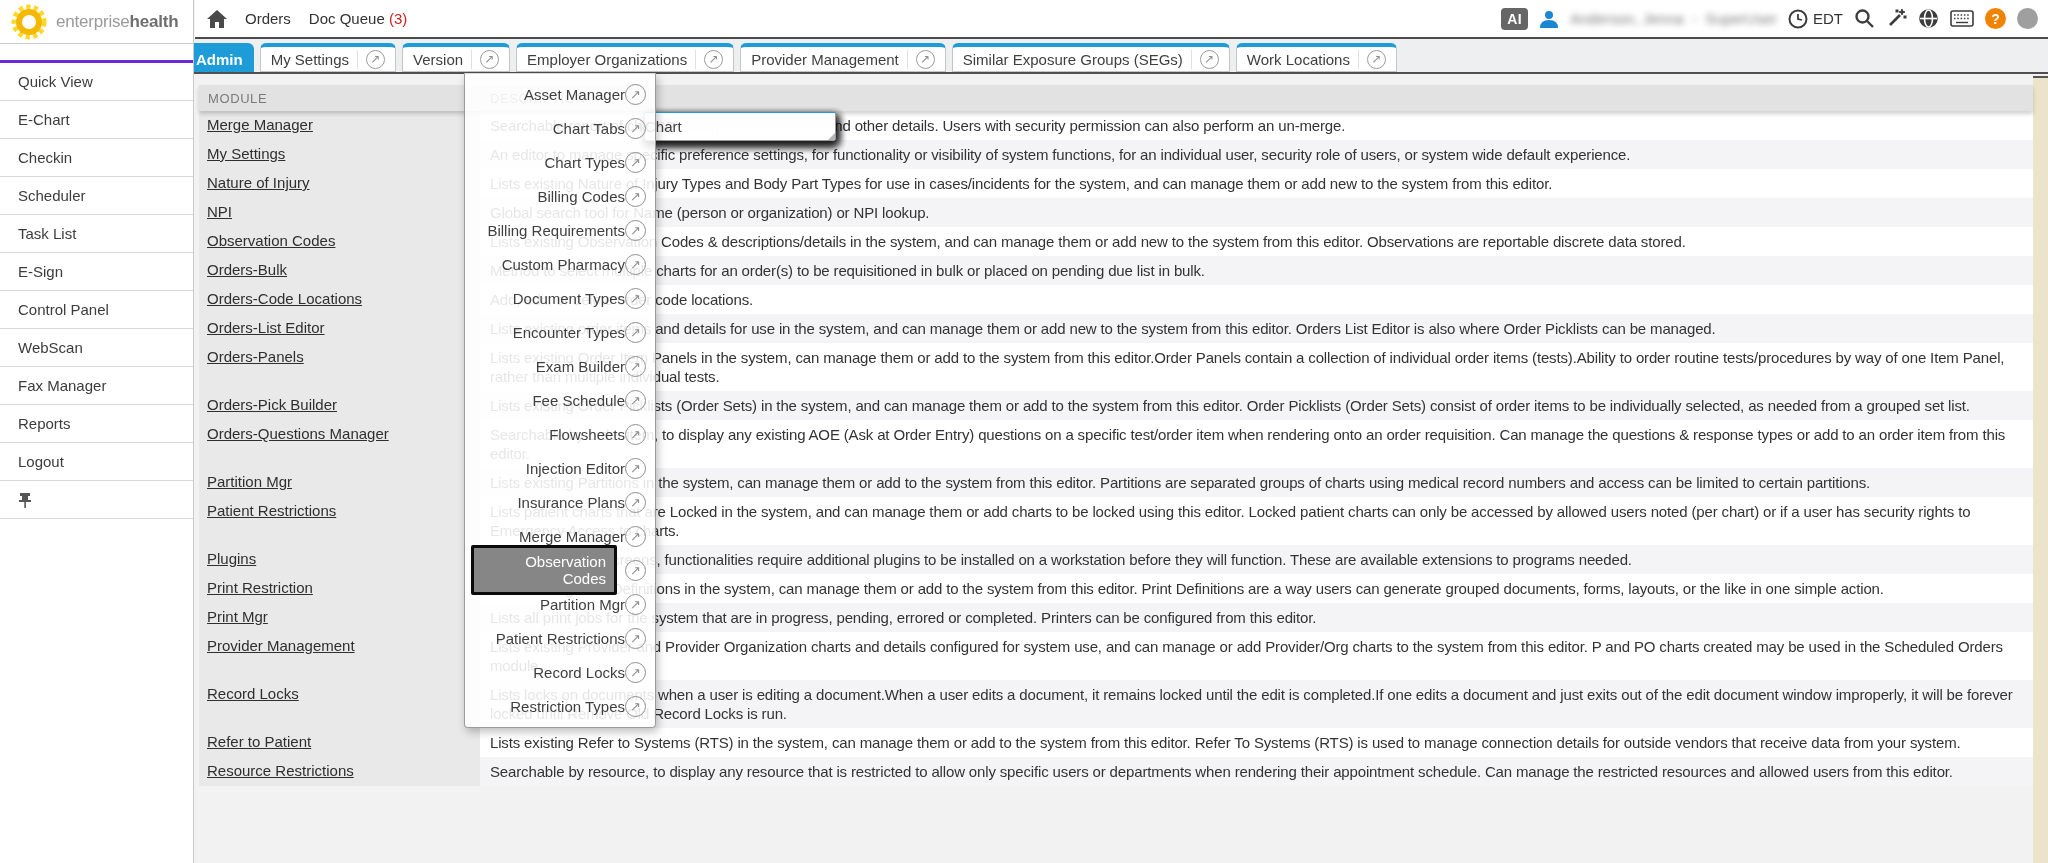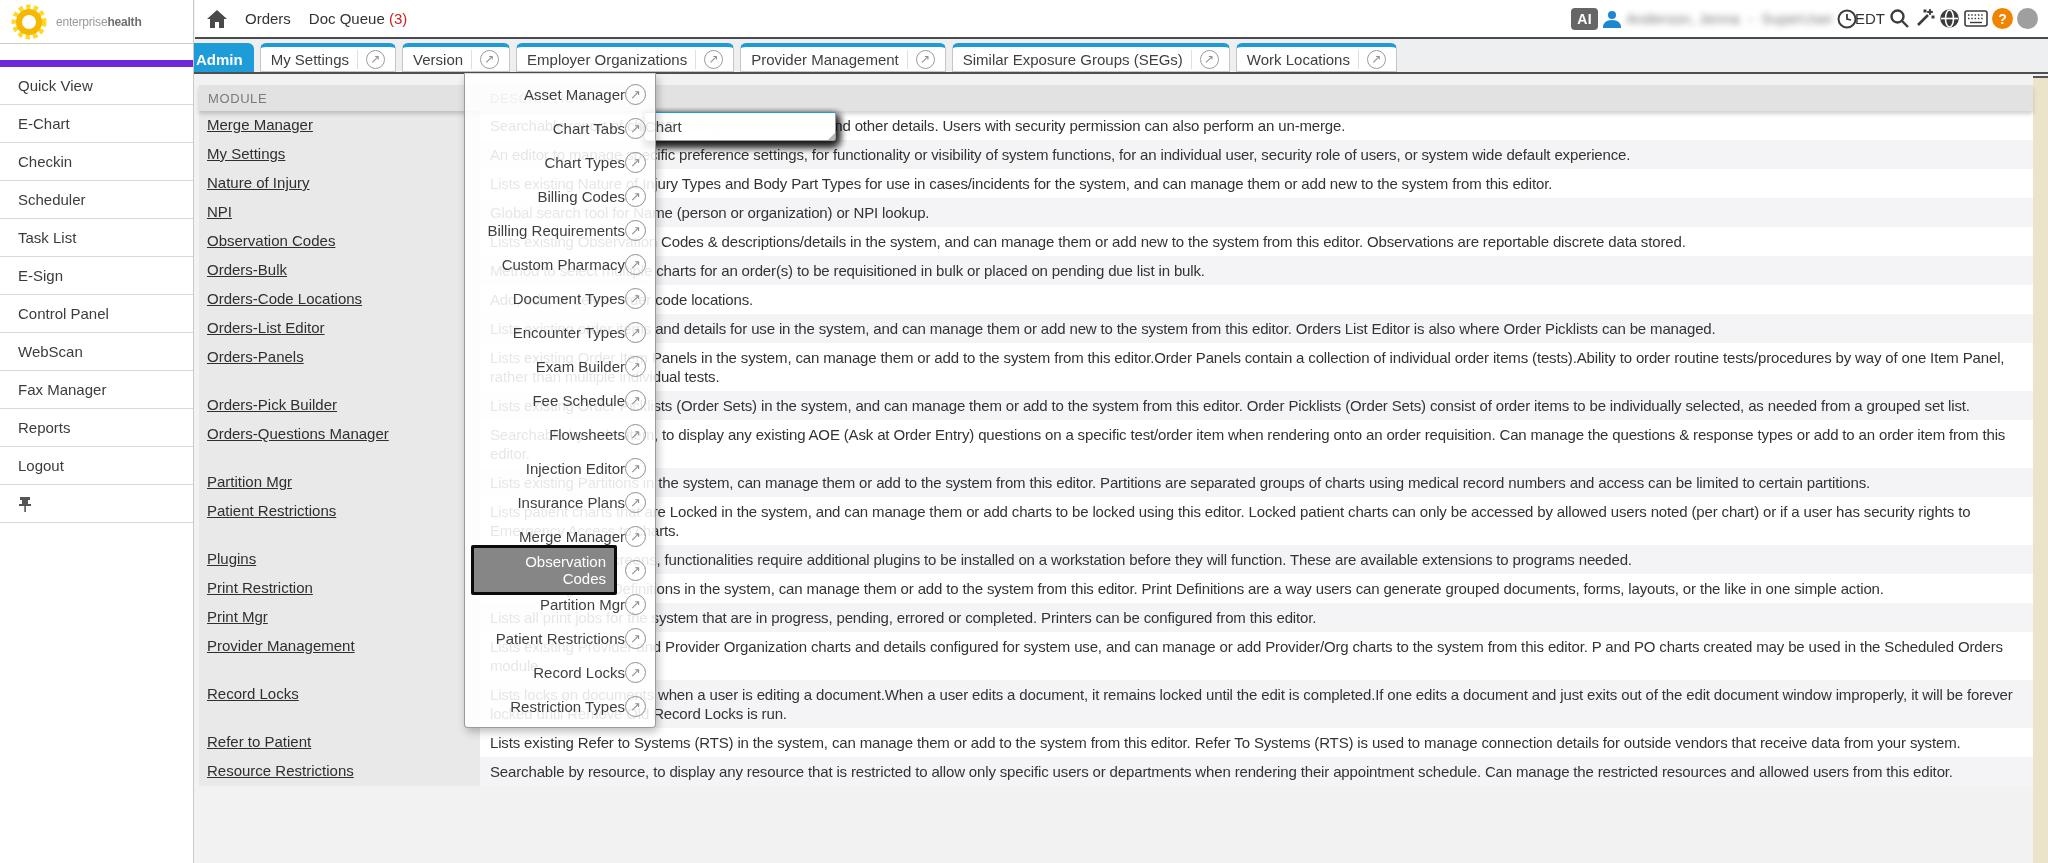--- a/index.html
+++ b/index.html
@@ -3,34 +3,34 @@
 <meta charset="utf-8">
 <style>
   * { margin:0; padding:0; box-sizing:border-box; }
   html,body { width:2048px; height:863px; overflow:hidden;
     font-family:"Liberation Sans","DejaVu Sans",sans-serif; background:#f2f2f2; }
 
   
   .sidebar { position:absolute; left:0; top:0; width:194px; height:863px;
     background:#fff; border-right:1px solid #c9c9c9; z-index:3; }
   .logo-area { height:44px; border-bottom:1px solid #ccc; display:flex; align-items:center; padding-left:8px; }
-  .logo-text { font-size:12px; color:#9a9a9a; margin-left:6px; letter-spacing:-0.2px; }
+  .logo-text { font-size:17px; color:#9a9a9a; margin-left:6px; letter-spacing:-0.2px; }
   .logo-text b { color:#6f6f6f; }
-  .side-menu { margin-top:16px; border-top:7px solid #6d28d9; }
+  .side-menu { margin-top:16px; border-top:3px solid #6d28d9; }
   .side-item { height:38px; display:flex; align-items:center; padding-left:18px;
     border-bottom:1px solid #d9d9d9; font-size:15px; color:#3c3c3c; cursor:pointer; }
   .pin-row { height:38px; display:flex; align-items:center; padding-left:18px; border-bottom:1px solid #d9d9d9; }
 
   
   .top-bar { position:absolute; left:195px; top:0; right:0; height:39px; background:#fff;
     border-bottom:2px solid #4a4a4a; display:flex; align-items:center; z-index:2; }
   .tb-left { display:flex; align-items:center; gap:18px; padding-left:12px; font-size:15px; color:#333; }
   .tb-link { cursor:pointer; }
   .tb-count { color:#cc2222; }
-  .tb-right { margin-left:auto; display:flex; align-items:center; gap:4px; padding-right:10px; }
+  .tb-right { margin-left:auto; display:flex; align-items:center; gap:11px; padding-right:10px; }
   .ai-badge { background:#666; color:#fff; font-weight:bold; font-size:14px; border-radius:4px;
     padding:3px 6px; letter-spacing:0.5px; cursor:pointer; }
   .blur-name { filter:blur(3px); color:#7d7d7d; font-size:15px; white-space:nowrap; cursor:pointer; }
   .edt { font-size:15px; color:#333; margin-left:-6px; }
   .help-circle { width:21px; height:21px; border-radius:50%; background:#f08300; color:#fff;
     font-weight:bold; font-size:14px; display:flex; align-items:center; justify-content:center; cursor:pointer; }
   .gray-circle { width:21px; height:21px; border-radius:50%; background:#9f9f9f; cursor:pointer; }
   .icon-svg { display:inline-flex; cursor:pointer; }
 
   

